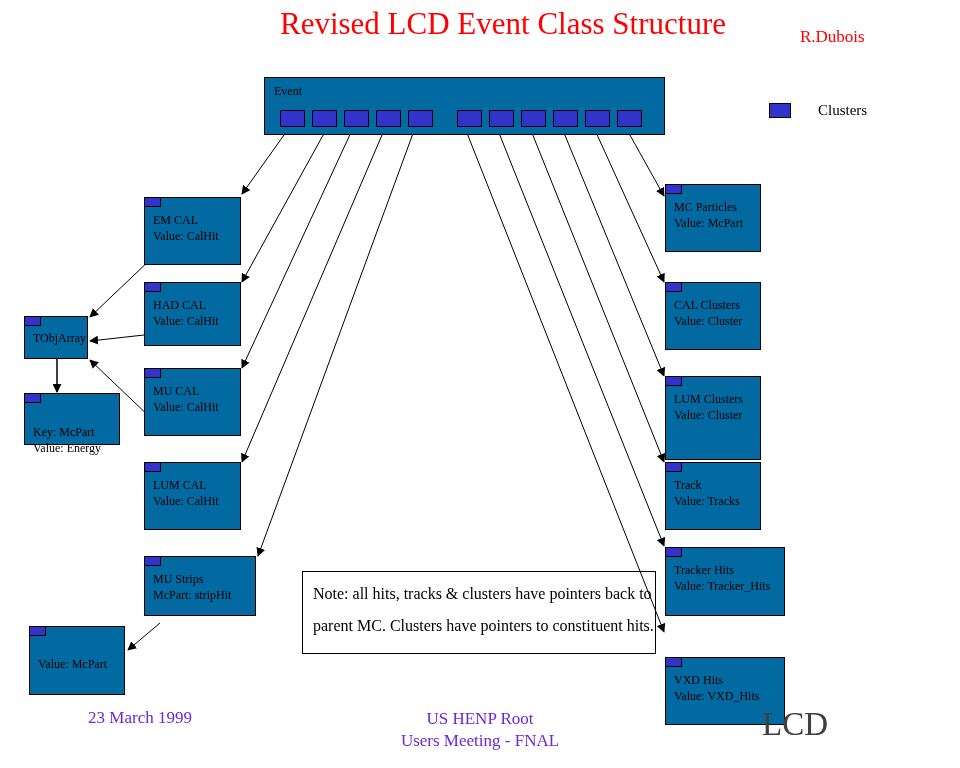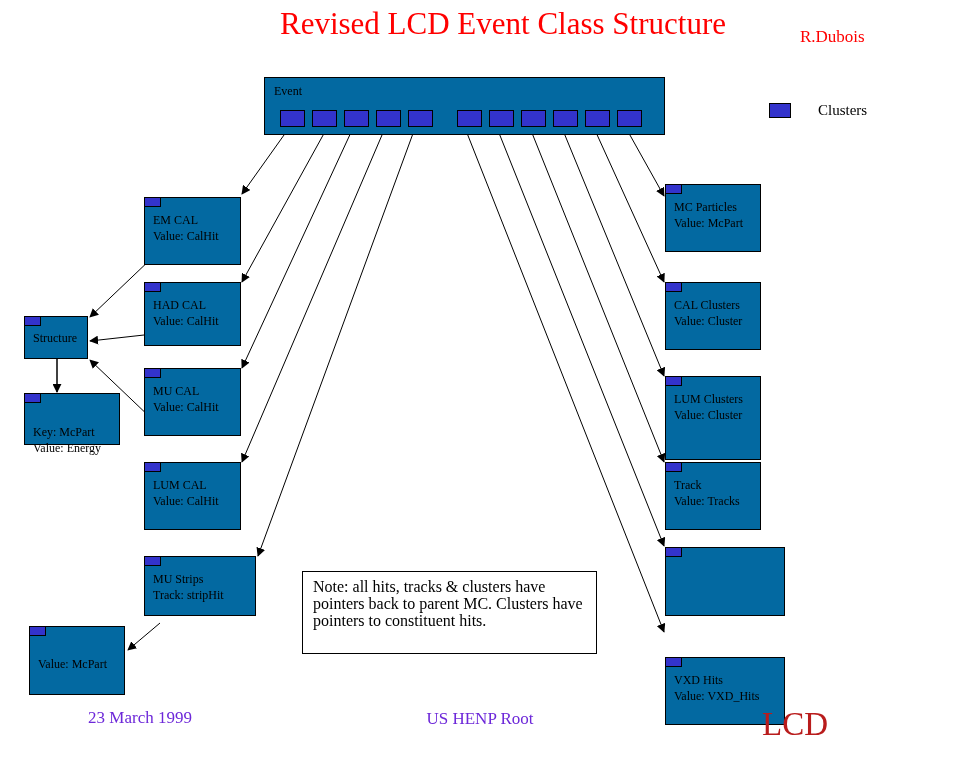--- a/index.html
+++ b/index.html
@@ -9,21 +9,21 @@
   .title { left:280px; top:6px; font-size:31px; color:#ff0000; white-space:nowrap; }
   .author { left:800px; top:27px; font-size:17px; color:#ff0000; }
   .legend-sq { left:769px; top:103px; width:22px; height:15px; background:#3333cc; border:1px solid #000; box-sizing:border-box; }
   .legend-lbl { left:818px; top:102px; font-size:15px; }
   .box { position:absolute; border:1px solid #000; background:#0369a1; box-sizing:border-box; font-size:12px; line-height:16px; }
   .box .tab { position:absolute; left:0; top:0; width:15px; height:8px; background:#3333cc; border-right:1px solid #000; border-bottom:1px solid #000; }
   .box .txt { position:absolute; left:8px; top:14px; white-space:nowrap; }
   .event { left:264px; top:77px; width:401px; height:58px; }
   .event .lbl { position:absolute; left:9px; top:5px; font-size:12px; }
   .sq { position:absolute; top:110px; width:25px; height:17px; background:#3333cc; border:1px solid #000; box-sizing:border-box; }
-  .note { left:302px; top:571px; width:295px; height:83px; border:1px solid #000; box-sizing:border-box; font-size:16px; line-height:17px; padding:6px 0 0 10px; }
+  .note { left:302px; top:571px; width:354px; height:83px; border:1px solid #000; box-sizing:border-box; font-size:16px; line-height:32px; padding:6px 0 0 10px; }
   .footer { color:#6d28d9; font-size:17px; text-align:center; }
   svg.lines { position:absolute; left:0; top:0; }
 </style>
 </head>
 <body>
 
 <div class="abs title">Revised LCD Event Class Structure</div>
 <div class="abs author">R.Dubois</div>
 <div class="abs legend-sq"></div>
 <div class="abs legend-lbl">Clusters</div>
@@ -81,26 +81,26 @@
 <div class="box" style="left:144px;top:368px;width:97px;height:68px">
   <div class="tab"></div>
   <div class="txt"><span>MU CAL</span><br><span>Value: CalHit</span></div>
 </div>
 <div class="box" style="left:144px;top:462px;width:97px;height:68px">
   <div class="tab"></div>
   <div class="txt"><span>LUM CAL</span><br><span>Value: CalHit</span></div>
 </div>
 <div class="box" style="left:144px;top:556px;width:112px;height:60px">
   <div class="tab"></div>
-  <div class="txt"><span>MU Strips</span><br><span>Track: stripHit</span></div>
+  <div class="txt"><span>MU Strips</span><br><span>McPart: stripHit</span></div>
 </div>
 
 <div class="box" style="left:24px;top:316px;width:64px;height:43px">
   <div class="tab"></div>
-  <div class="txt" style="top:13px"><span>Structure</span></div>
+  <div class="txt" style="top:13px"><span>TObjArray</span></div>
 </div>
 <div class="box" style="left:24px;top:393px;width:96px;height:52px">
   <div class="tab"></div>
   <div class="txt" style="top:30px"><span>Key: McPart</span><br><span>Value: Energy</span></div>
 </div>
 <div class="box" style="left:29px;top:626px;width:96px;height:69px">
   <div class="tab"></div>
   <div class="txt" style="top:29px"><span>Value: McPart</span></div>
 </div>
 
@@ -115,25 +115,27 @@
 <div class="box" style="left:665px;top:376px;width:96px;height:84px">
   <div class="tab"></div>
   <div class="txt"><span>LUM Clusters</span><br><span>Value: Cluster</span></div>
 </div>
 <div class="box" style="left:665px;top:462px;width:96px;height:68px">
   <div class="tab"></div>
   <div class="txt"><span>Track</span><br><span>Value: Tracks</span></div>
 </div>
 <div class="box" style="left:665px;top:547px;width:120px;height:69px">
   <div class="tab"></div>
+  <div class="txt"><span>Tracker Hits</span><br><span>Value: Tracker_Hits</span></div>
 </div>
 <div class="box" style="left:665px;top:657px;width:120px;height:68px">
   <div class="tab"></div>
   <div class="txt"><span>VXD Hits</span><br><span>Value: VXD_Hits</span></div>
 </div>
 
 <div class="abs note">Note: all hits, tracks &amp; clusters have pointers back to parent MC. Clusters have pointers to constituent hits.</div>
 
 <div class="abs footer" style="left:60px;top:708px;width:160px">23 March 1999</div>
 <div class="abs footer" style="left:380px;top:708px;width:200px;line-height:22px">
   <span>US HENP Root</span><br>
+  <span>Users Meeting - FNAL</span>
 </div>
-<div class="abs" style="left:762px;top:706px;font-size:33px;color:#b91c1c">LCD</div>
+<div class="abs" style="left:762px;top:706px;font-size:33px;color:#404040">LCD</div>
 
 </body></html>

